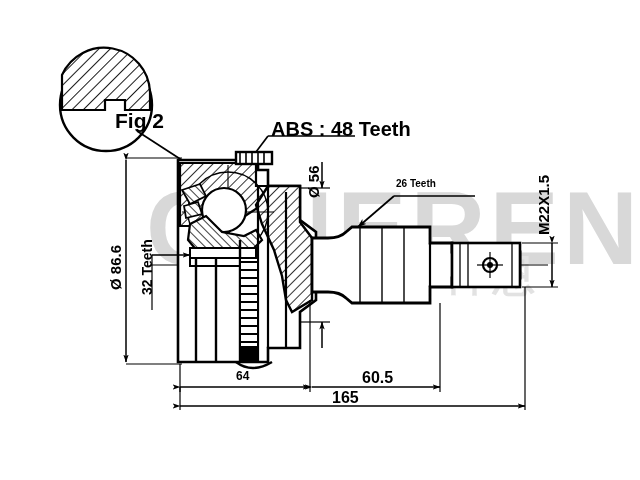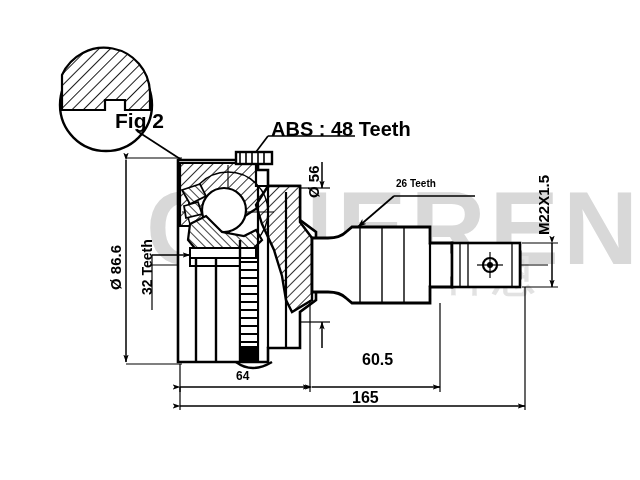--- a/index.html
+++ b/index.html
@@ -237,17 +237,17 @@
   <div class="lbl lbl-rot" style="left:108px; top:290px; font-size:15px;">Ø 86.6</div>
 
   <div class="lbl lbl-rot" style="left:140px; top:295px; font-size:14px;">32 Teeth</div>
 
   <div class="lbl lbl-rot" style="left:306px; top:198px; font-size:15px;">Ø 56</div>
 
   <div class="lbl lbl-rot" style="left:536px; top:235px; font-size:15px;">M22X1.5</div>
 
   <div class="lbl" style="left:236px; top:370px; font-size:12px;">64</div>
 
-  <div class="lbl" style="left:362px; top:352px; font-size:16px;">60.5</div>
-
-  <div class="lbl" style="left:352px; top:390px; font-size:16px;">165</div>
+  <div class="lbl" style="left:362px; top:370px; font-size:16px;">60.5</div>
+
+  <div class="lbl" style="left:332px; top:390px; font-size:16px;">165</div>
 
 </div>
 
 </body></html>

